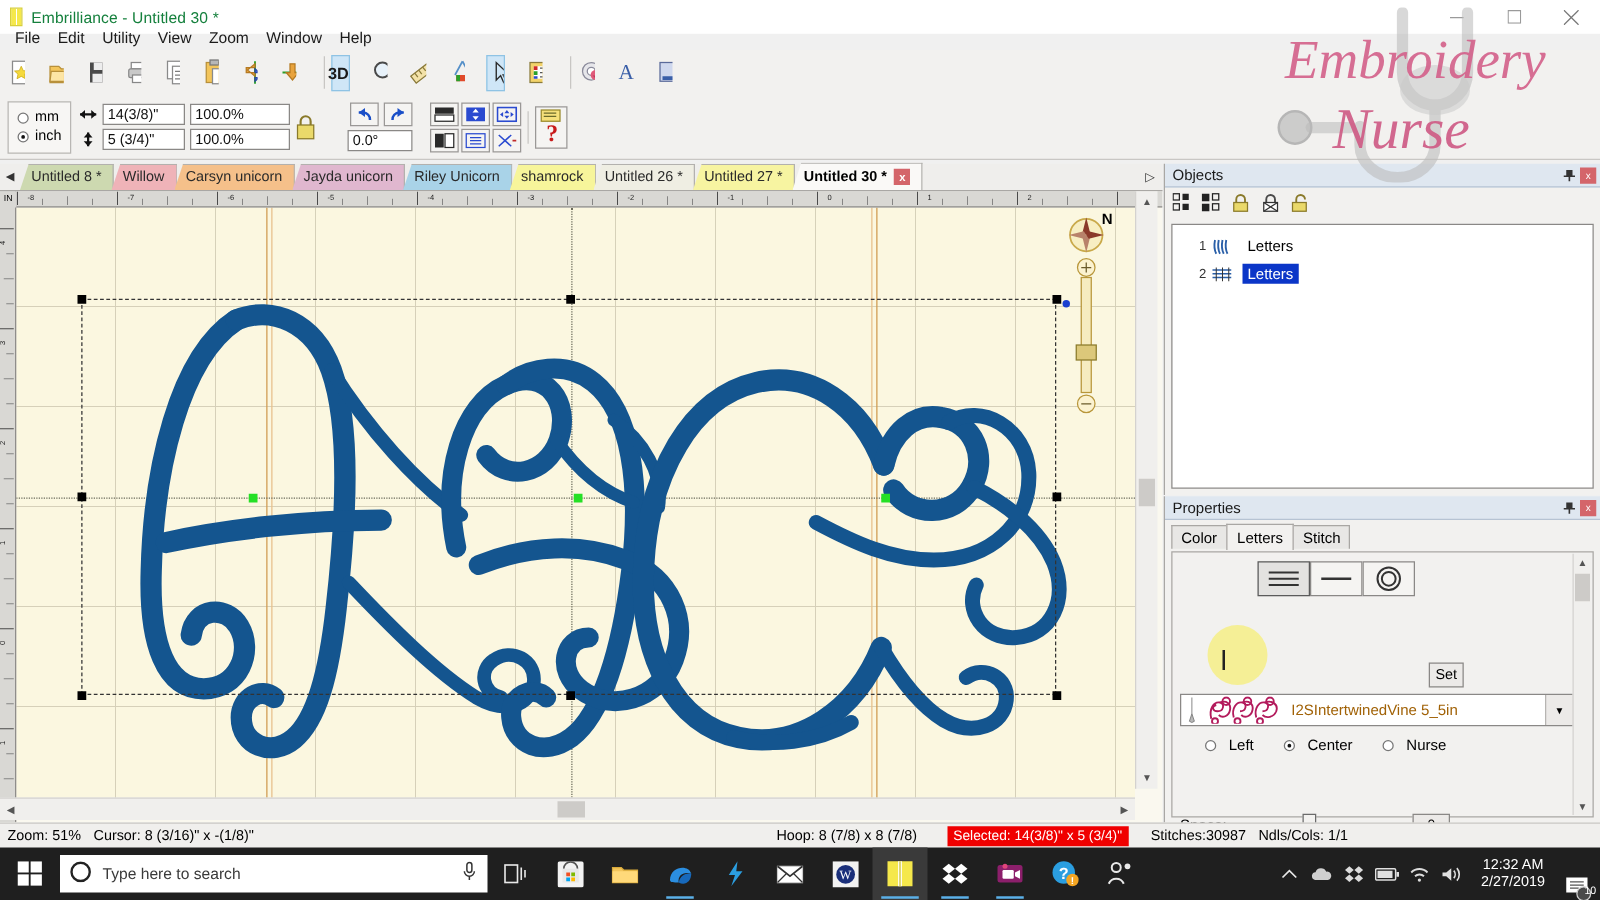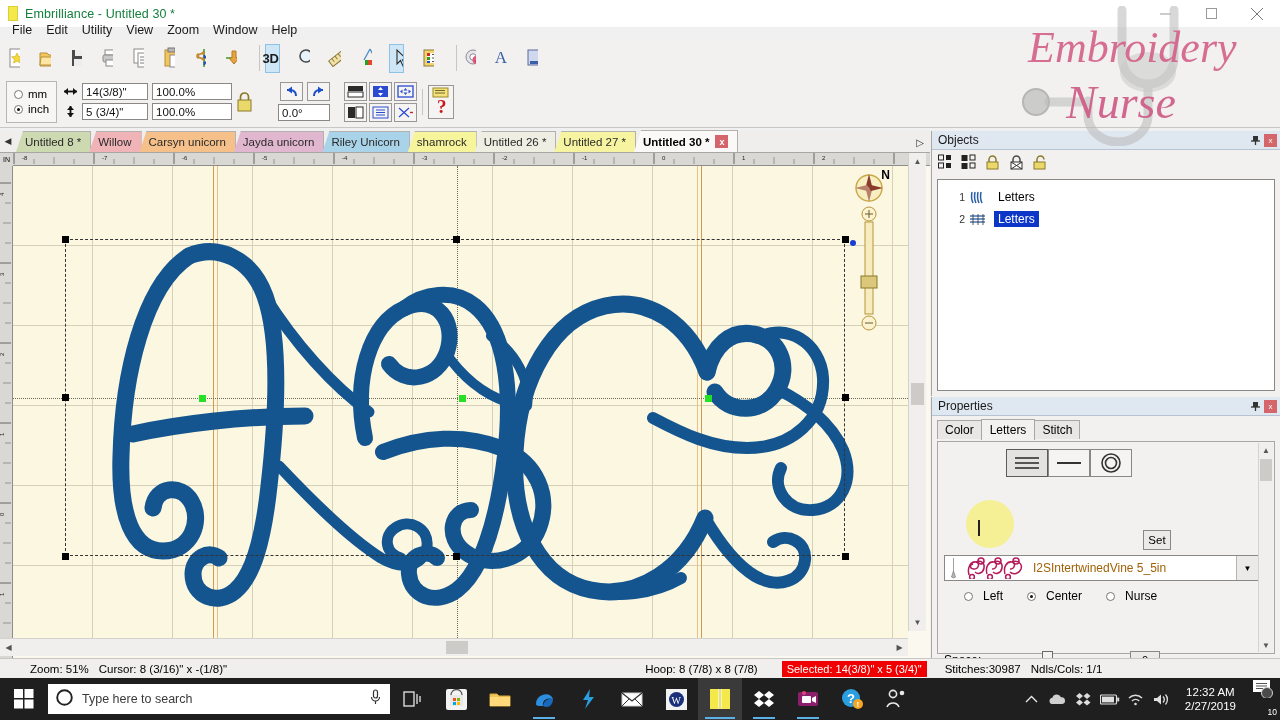--- a/index.html
+++ b/index.html
@@ -231,21 +231,21 @@
            background:#f3f2f0; border:1px solid #6b6b6b;}
   .sval{ margin-left:12px; width:30px;height:18px; border:1px solid #8a8886;
          background:#eceae8; font-size:11px; display:flex;align-items:center;justify-content:center;}
   .pscroll{ position:absolute; right:1px; top:1px; width:15px; bottom:1px; background:#f0efed;
             border-left:1px solid #d4d2cf;}
 
   
   .statusbar{
     position:absolute; left:0; top:658px; width:1280px; height:20px;
     background:#f0efed; border-top:1px solid #c9c7c4;
-    display:flex; align-items:center; font-size:11.5px; z-index:12;padding-left:24px;
+    display:flex; align-items:center; font-size:11.5px; z-index:12;
   }
   .sb-sel{ background:#f00000; color:#fff; padding:2px 5px; font-size:11px;}
 
   
   .taskbar{
     position:absolute; left:0; top:678px; width:1280px; height:42px;
     background:#1f1f1f; display:flex; align-items:center; z-index:30;
   }
   .startbtn{ width:48px;height:42px; display:flex;align-items:center;justify-content:center;}
   .searchbox{
@@ -259,21 +259,21 @@
     background:#5bb0e8;
   }
   .tbicon.act{ background:#3a3a3a;}
   .tbicon.act::after{
     content:''; position:absolute; bottom:1px; left:7px; width:30px;height:2px;
     background:#5bb0e8;
   }
   .tray{ margin-left:auto; display:flex; align-items:center; height:42px; color:#e6e6e6;}
   .trayicon{ width:26px;height:42px; display:flex;align-items:center;justify-content:center;}
   .clock{ text-align:center; font-size:11.5px; line-height:14px; padding:0 10px; color:#fff;}
-  .notify{ width:34px;height:42px; display:flex;align-items:flex-start;justify-content:center;
+  .notify{ width:34px;height:42px; display:flex;align-items:flex-end;justify-content:center;
            position:relative;}
 </style>
 </head>
 <body>
 
 <div id="app">
 
   <div class="titlebar">
     <div class="title-icon"></div>
     <div class="title-text">Embrilliance -  Untitled 30 *</div>

